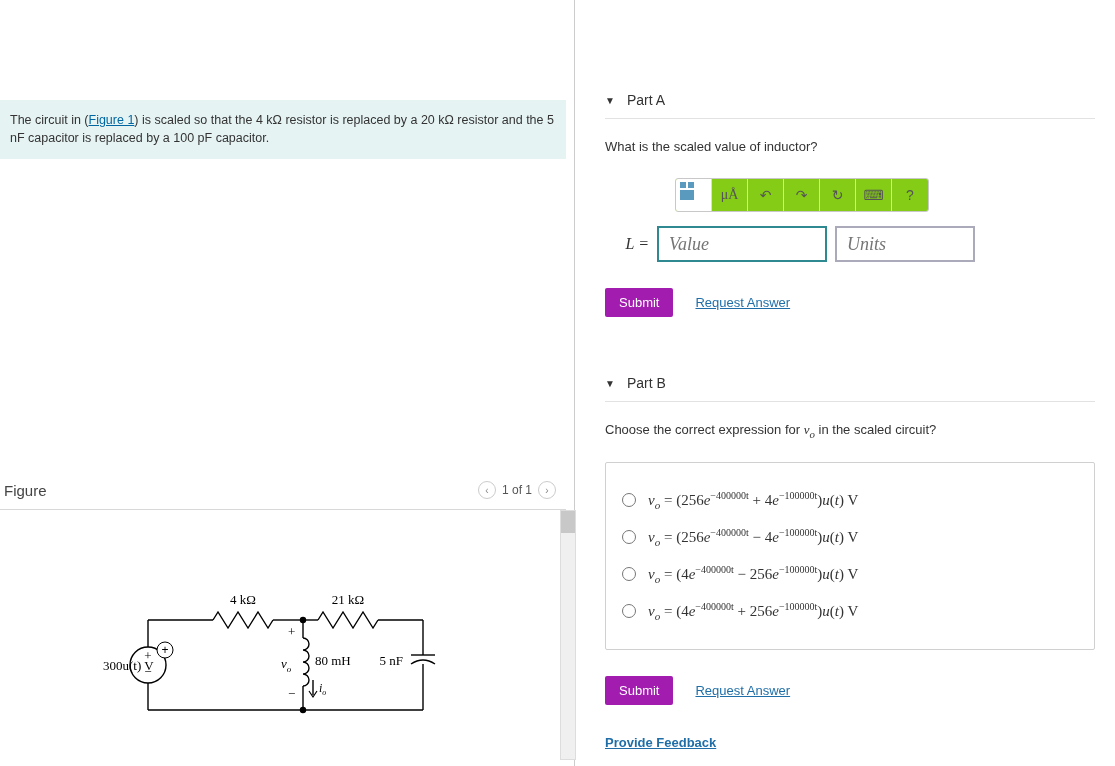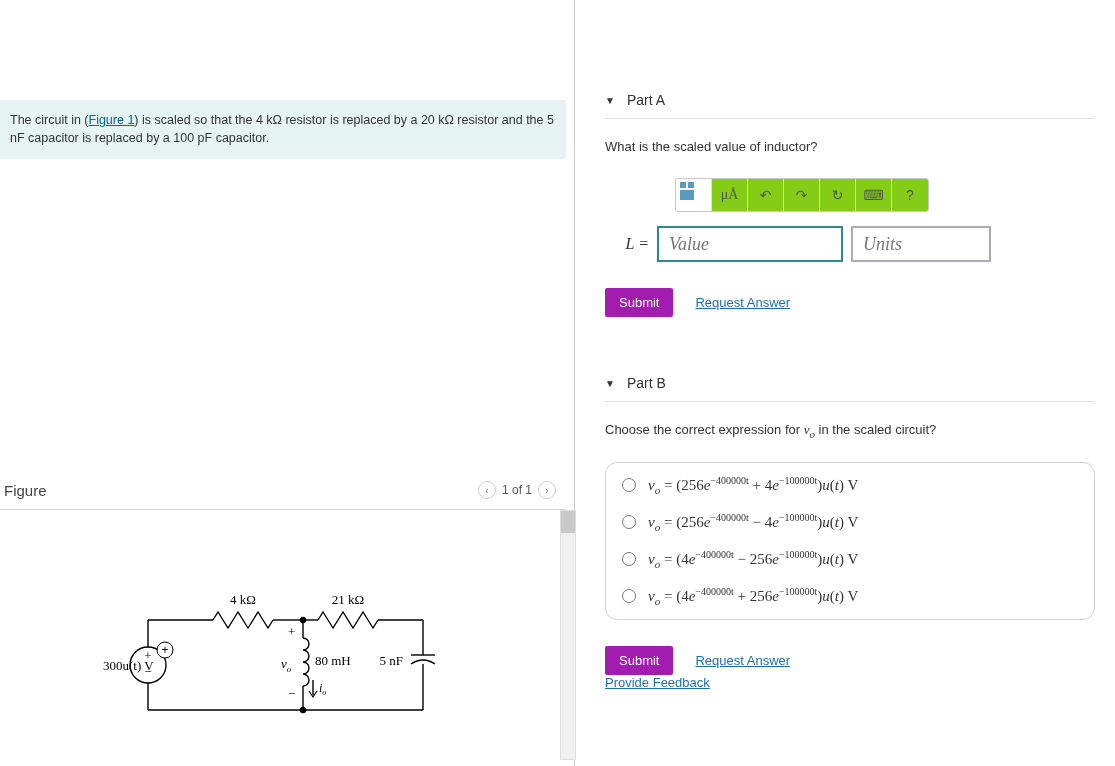--- a/index.html
+++ b/index.html
@@ -153,21 +153,21 @@
   .value-input, .units-input {
     border: 2px solid #2e8a90;
     height: 36px;
     padding: 0 10px;
     font-family: "Times New Roman", serif;
     font-style: italic;
     font-size: 18px;
     color: #888;
     background: #fff;
   }
-  .value-input { width: 186px; font-style: italic; }
+  .value-input { width: 170px; font-style: italic; }
   .units-input { width: 140px; border-color:#aab; color:#a21caf;}
   .submit-row {
     margin: 26px 0 0 0;
     display: flex;
     align-items: center;
     gap: 22px;
   }
   .submit-btn {
     background: #d9534f;
     background: #cf4f3f;
@@ -181,22 +181,22 @@
   .submit-btn { background:#a21caf; }
   .req-link {
     color: #1f6ea8;
     text-decoration: underline;
     font-size: 13px;
     cursor: pointer;
   }
   .part-b { margin-top: 50px; }
   .options-box {
     border: 1px solid #d0d0d0;
-    border-radius: 12px;
-    padding: 4px 16px;
+    border-radius: 2px;
+    padding: 19px 16px;
     margin-top: 4px;
   }
   .option-row {
     display: flex;
     align-items: center;
     gap: 12px;
     padding: 8px 0;
   }
   .option-row input[type=radio] {
     width: 14px; height: 14px;
@@ -205,21 +205,23 @@
     font-family: "Times New Roman", serif;
     font-size: 15px;
   }
   .expr i { font-style: italic; }
   .expr sub { font-size: 11px; }
   .expr sup { font-size: 10px; }
   .feedback-link {
     color: #1f6ea8;
     text-decoration: underline;
     font-size: 13px;
+    margin-top: 30px;
     display: inline-block;
+    font-weight: bold;
   }
   .part-a-block { margin-top: 60px; }
 </style>
 </head>
 <body>
 
 <div class="left-pane">
 
   <div class="problem-statement">
     <span>The circuit in (</span><a href="#">Figure 1</a><span>) is scaled so that the 4 kΩ resistor is replaced by a 20 kΩ resistor and the 5 nF capacitor is replaced by a 100 pF capacitor.</span>

